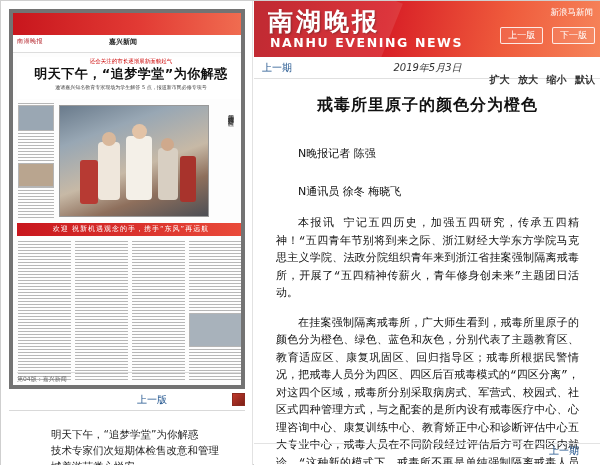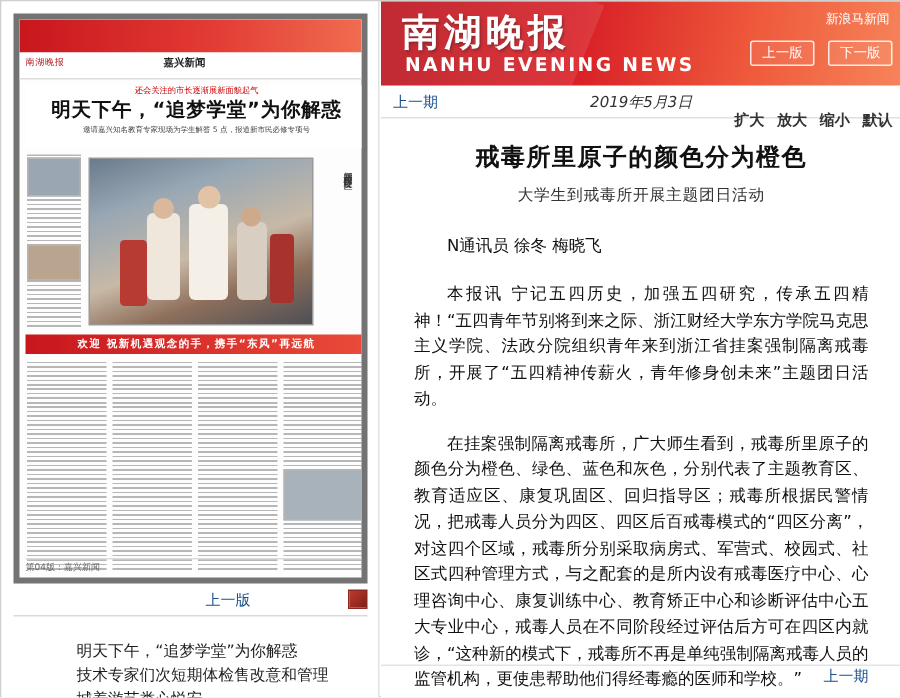--- a/index.html
+++ b/index.html
@@ -112,21 +112,21 @@
     width: 12px; height: 104px;
     font-size: 6px; color: #333;
     writing-mode: vertical-rl;
     line-height: 12px;
     letter-spacing: 1px;
   }
   .pt-redstrip {
     position: absolute; left: 4px; top: 210px;
     width: 228px; height: 13px;
     background: linear-gradient(90deg,#c8161d,#ea4b3a);
-    color: #fff; font-size: 7px; font-weight: bold;
+    color: #fff; font-size: 7px; font-weight: normal;
     line-height: 13px; text-align: center; letter-spacing: 1px;
   }
   .pt-footer {
     position: absolute; left: 4px; bottom: 3px;
     width: 228px; height: 10px;
     border-top: 1px solid #ddd;
     font-size: 6px; color: #666; line-height: 11px;
   }
 
   .left-nav {
@@ -250,20 +250,21 @@
     line-height: 22px;
     text-indent: 2em;
   }
   .a-body p {
     margin: 12px 0 0 0;
     font-size: 11px;
     color: #111;
     line-height: 17.5px;
     text-indent: 2em;
     text-align: justify;
+    font-family: Liberation Mono, monospace;
   }
   .a-footnav {
     position: absolute;
     right: 22px; bottom: 6px;
     font-size: 10px;
     color: #1a4f8a;
     cursor: pointer;
   }
   .bottom-rule {
     position: absolute; left: 0; right: 0; bottom: 20px;
@@ -355,22 +356,22 @@
       <span class="tb-right">
         <span>扩大</span>
         <span>放大</span>
         <span>缩小</span>
         <span>默认</span>
       </span>
     </div>
 
     <div class="article">
       <div class="a-title">戒毒所里原子的颜色分为橙色</div>
-      <div class="a-sub">大学生到戒毒所开展主题团日活动</div>
-
+
+      <div class="a-byline">N晚报记者  陈强</div>
       <div class="a-byline" style="margin-top:16px;">N通讯员  徐冬 梅晓飞</div>
 
       <div class="a-body">
         <p>本报讯  宁记五四历史，加强五四研究，传承五四精神！“五四青年节别将到来之际、浙江财经大学东方学院马克思主义学院、法政分院组织青年来到浙江省挂案强制隔离戒毒所，开展了“五四精神传薪火，青年修身创未来”主题团日活动。</p>
         <p>在挂案强制隔离戒毒所，广大师生看到，戒毒所里原子的颜色分为橙色、绿色、蓝色和灰色，分别代表了主题教育区、教育适应区、康复巩固区、回归指导区；戒毒所根据民警情况，把戒毒人员分为四区、四区后百戒毒模式的“四区分离”，对这四个区域，戒毒所分别采取病房式、军营式、校园式、社区式四种管理方式，与之配套的是所内设有戒毒医疗中心、心理咨询中心、康复训练中心、教育矫正中心和诊断评估中心五大专业中心，戒毒人员在不同阶段经过评估后方可在四区内就诊，“这种新的模式下，戒毒所不再是单纯强制隔离戒毒人员的监管机构，更使患帮助他们得经毒瘾的医师和学校。”</p>
 
       </div>
 
       <div class="bottom-rule"></div>
       <div class="a-footnav">上一期</div>

